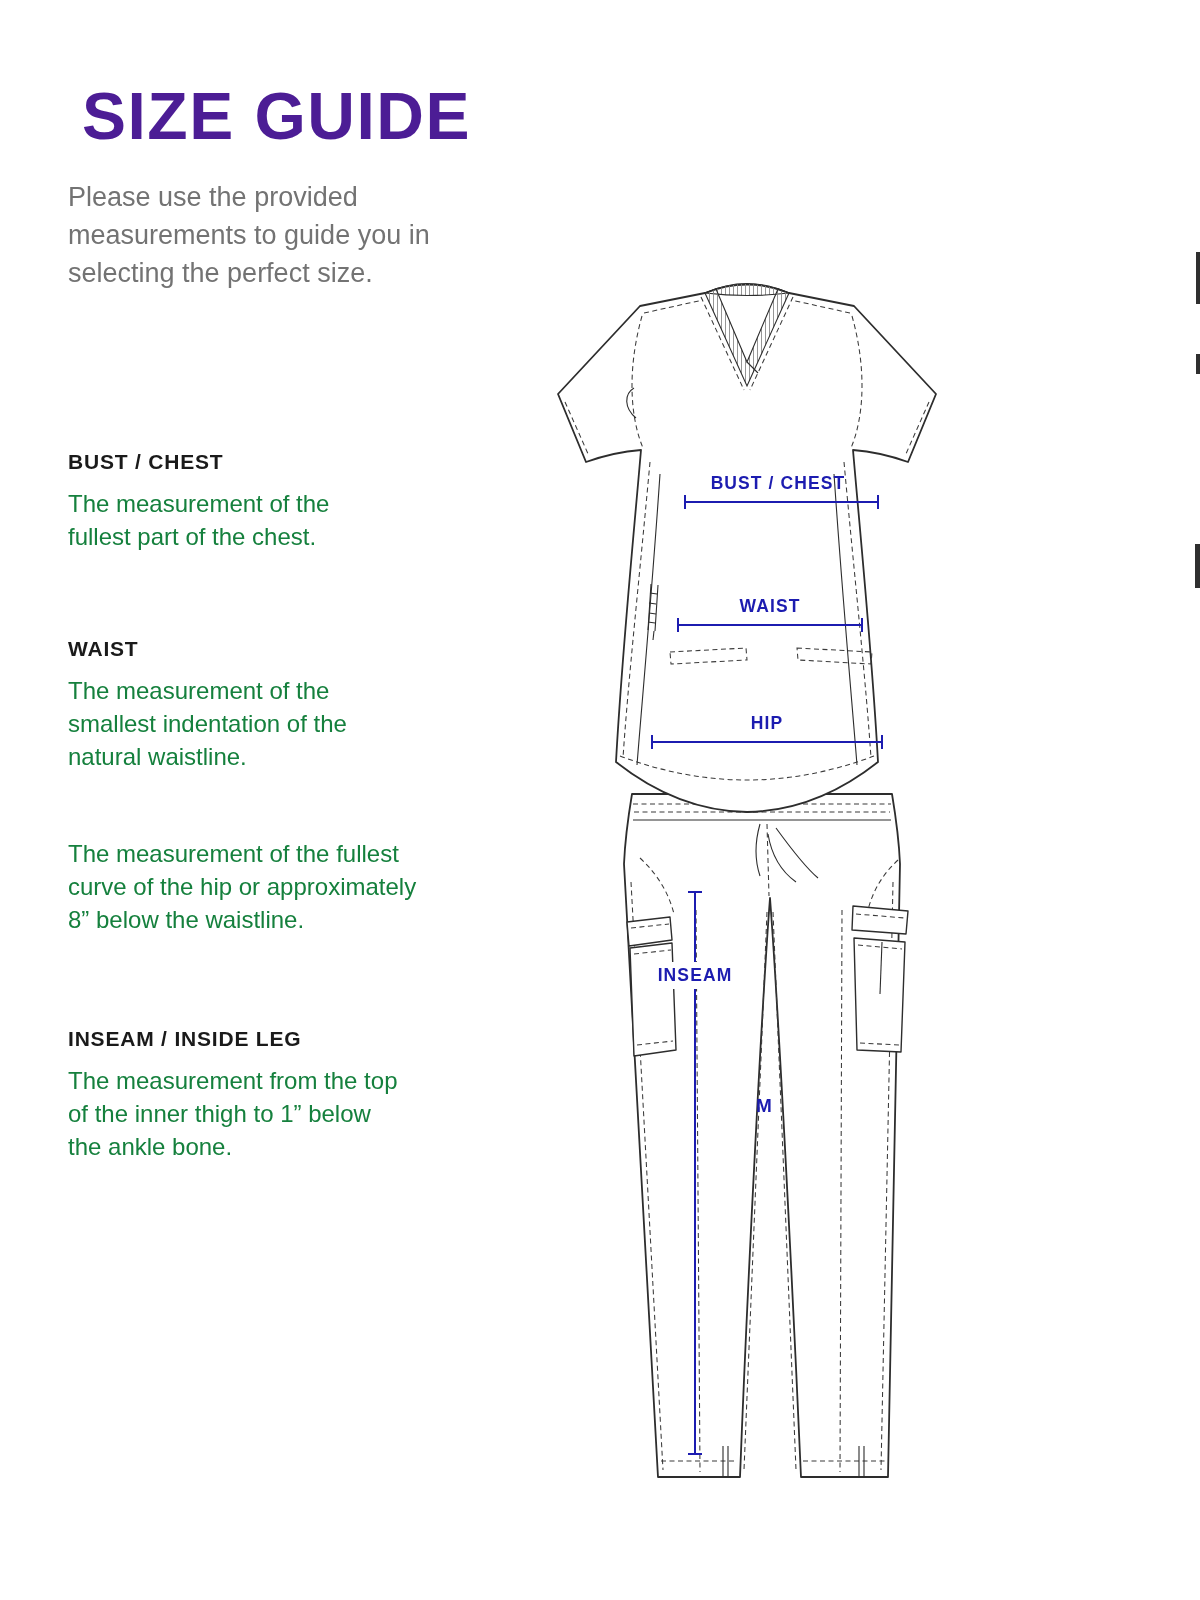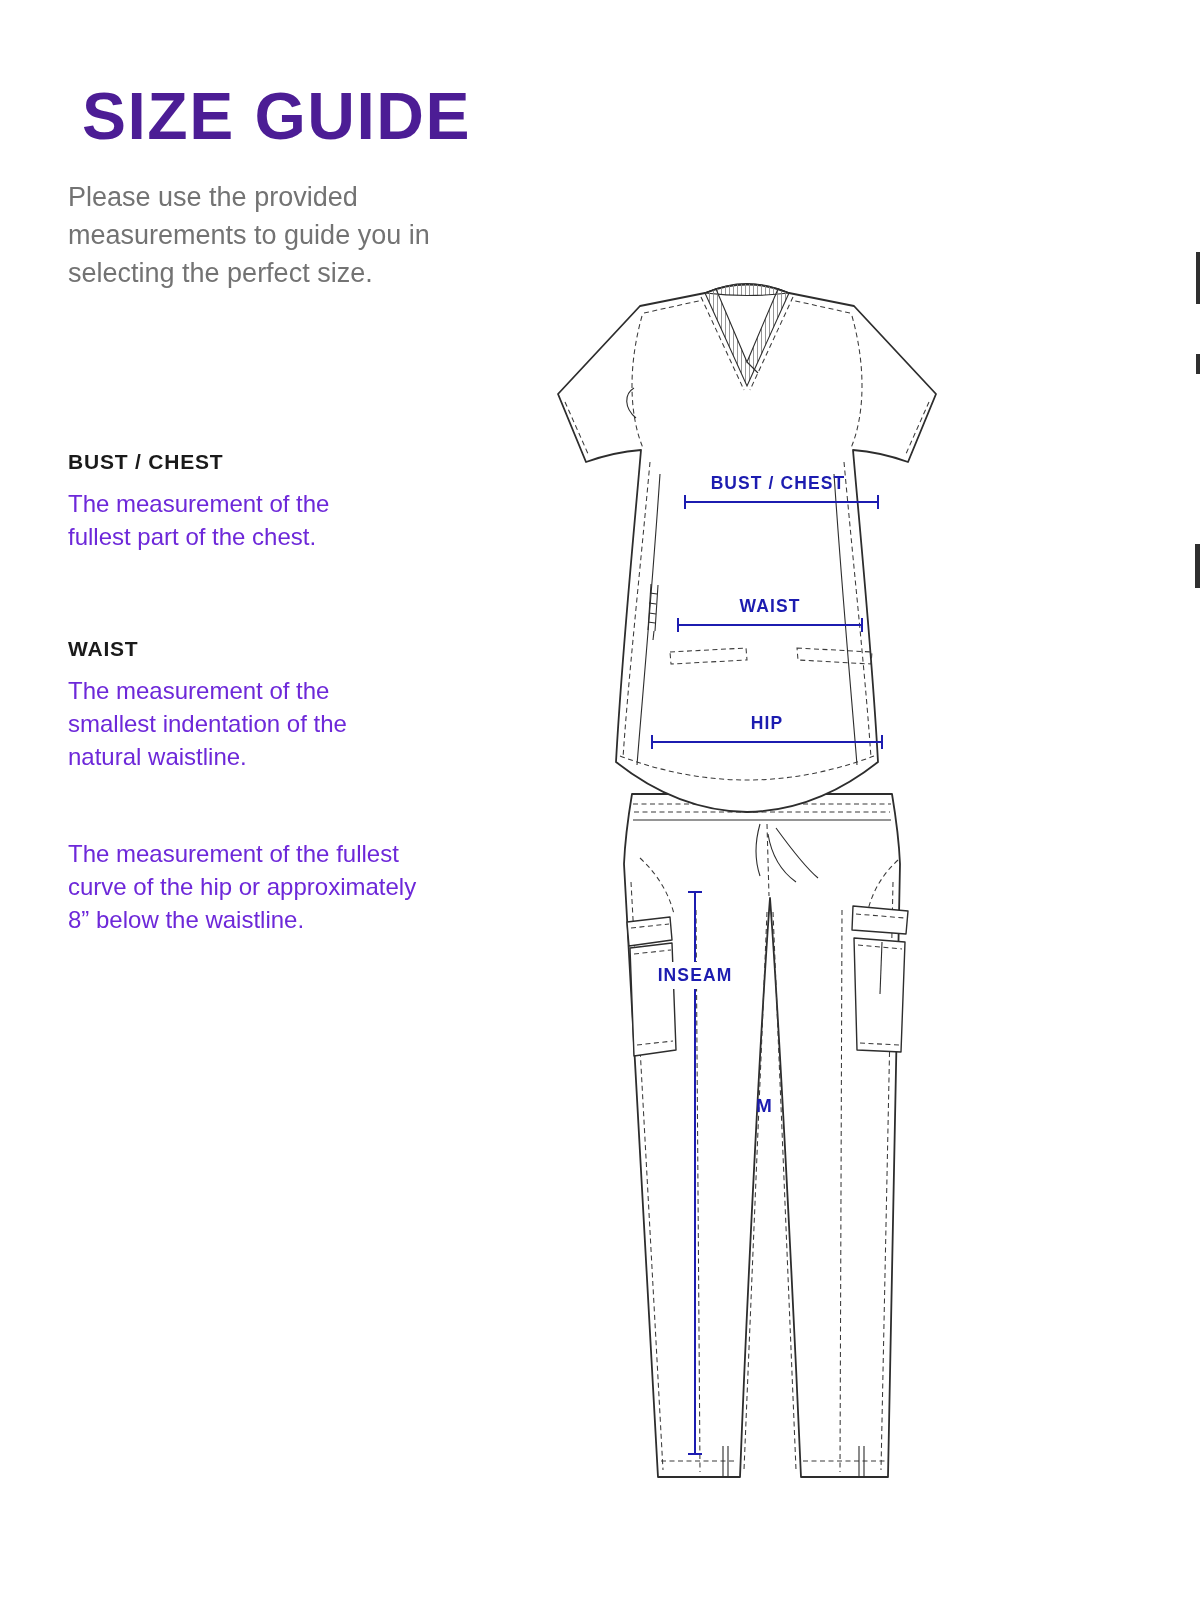--- a/index.html
+++ b/index.html
@@ -11,21 +11,21 @@
   .title{
     position:absolute;left:66px;top:62px;margin:16px;
     font-size:66px;font-weight:bold;letter-spacing:1.5px;color:#4c1d95;
   }
   .intro{
     position:absolute;left:68px;top:178px;margin:0;width:470px;
     font-size:27px;line-height:38px;white-space:pre-line;color:#737373;
   }
   .sec{position:absolute;left:68px;width:430px;}
   .sec-h{font-size:21px;font-weight:bold;letter-spacing:0.8px;color:#1a1a1a;}
-  .sec-b{margin-top:13px;font-size:24px;line-height:33px;white-space:pre-line;color:#6d28d9;}
+  .sec-b{margin-top:13px;font-size:24px;line-height:33px;white-space:pre-line;color:#15803d;}
   .s1{top:450px}.s2{top:637px}.s3{top:824px}.s4{top:1027px}
   .note{
     position:absolute;left:68px;top:1375px;margin:0;width:420px;
     font-size:24px;line-height:33px;color:#202020;
   }
   .note-label{font-weight:bold;}
   .note-body{white-space:pre-line;}
   .diagram{position:absolute;left:520px;top:262px;}
   
   .outline{fill:#ffffff;stroke:#2d2d2d;stroke-width:1.8;stroke-linejoin:round;}
@@ -67,20 +67,26 @@
 smallest indentation of the
 natural waistline.</div>
   </section>
 
   <section class="sec s3">
     <div class="sec-b">The measurement of the fullest
 curve of the hip or approximately
 8” below the waistline.</div>
   </section>
 
+  <section class="sec s4">
+    <div class="sec-h">INSEAM / INSIDE LEG</div>
+    <div class="sec-b">The measurement from the top
+of the inner thigh to 1” below
+the ankle bone.</div>
+  </section>
 
 
   <svg class="diagram" width="500" height="1280" viewBox="0 0 500 1280" xmlns="http://www.w3.org/2000/svg">
     <defs>
       <pattern id="rib" width="4" height="4" patternUnits="userSpaceOnUse">
         <line x1="1.5" y1="0" x2="1.5" y2="4" stroke="#8a8a8a" stroke-width="0.9"></line>
       </pattern>
     </defs>
 
     <g>

